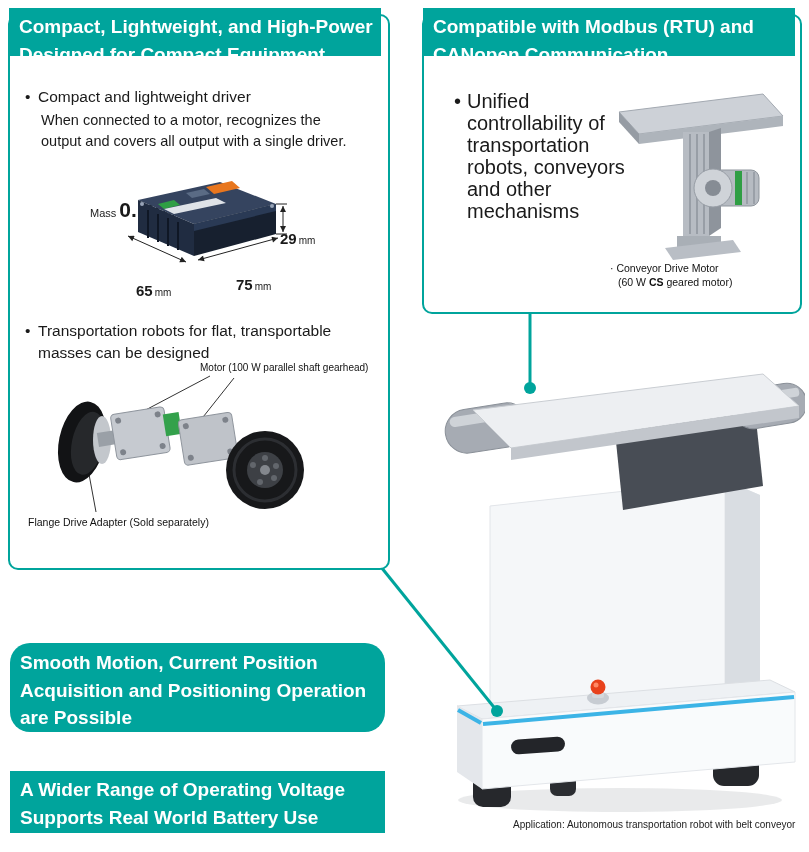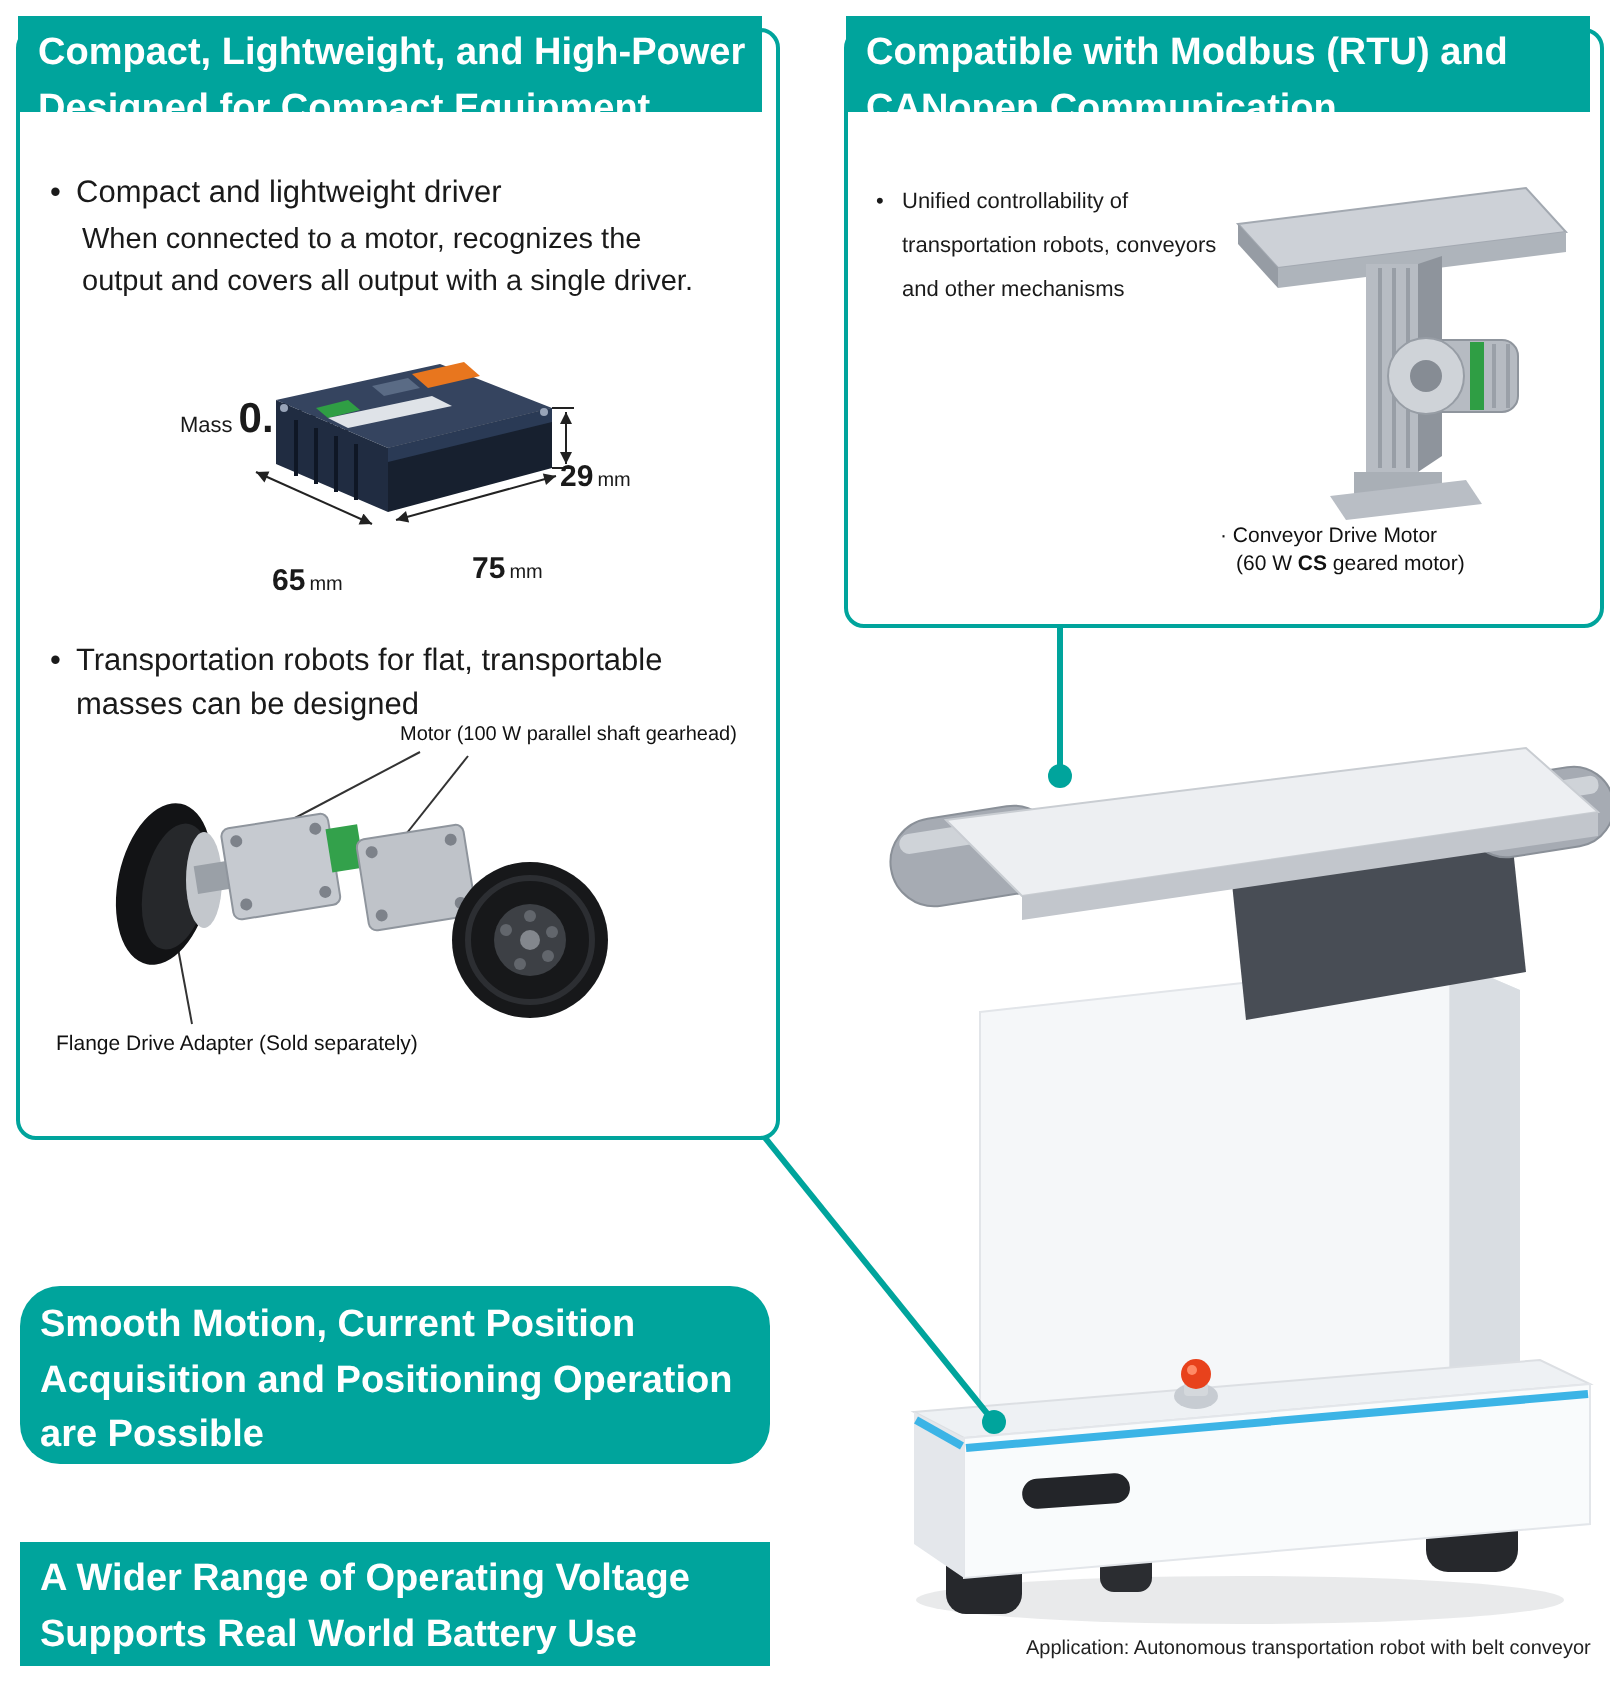--- a/index.html
+++ b/index.html
@@ -193,21 +193,21 @@
 
     <div class="callout" style="left:18px; top:500px;">Flange Drive Adapter (Sold separately)</div>
   </section>
 
   <section class="feature-box" id="rightBox">
     <div class="banner banner-attached">
       <div>Compatible with Modbus (RTU) and</div>
       <div>CANopen Communication</div>
     </div>
 
-    <div class="bullet" style="left:14px; top:74px; width:168px; font-size:11px;">Unified controllability of transportation robots, conveyors and other mechanisms</div>
+    <div class="bullet" style="left:30px; top:74px; width:168px; font-size:20px;">Unified controllability of transportation robots, conveyors and other mechanisms</div>
 
     <svg class="figsvg" style="left:183px; top:70px" width="185" height="178" viewBox="0 0 185 178">
       <polygon points="12,26 156,8 176,30 32,48" fill="#cdd1d7" stroke="#a3a9b1"></polygon>
       <polygon points="32,48 176,30 176,40 32,58" fill="#aeb4bb"></polygon>
       <polygon points="12,26 32,48 32,58 12,36" fill="#969ca4"></polygon>
       <rect x="76" y="46" width="26" height="104" fill="#b7bcc3"></rect>
       <polygon points="102,46 114,42 114,142 102,150" fill="#8e949c"></polygon>
       <line x1="83" y1="48" x2="83" y2="148" stroke="#989ea6" stroke-width="2"></line>
       <line x1="90" y1="48" x2="90" y2="148" stroke="#989ea6" stroke-width="2"></line>
       <line x1="97" y1="48" x2="97" y2="148" stroke="#989ea6" stroke-width="2"></line>

